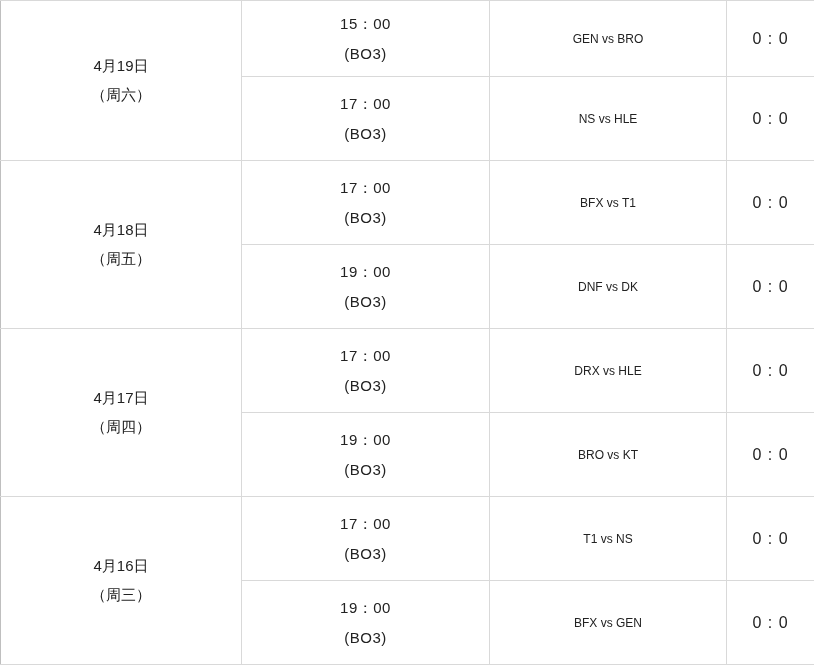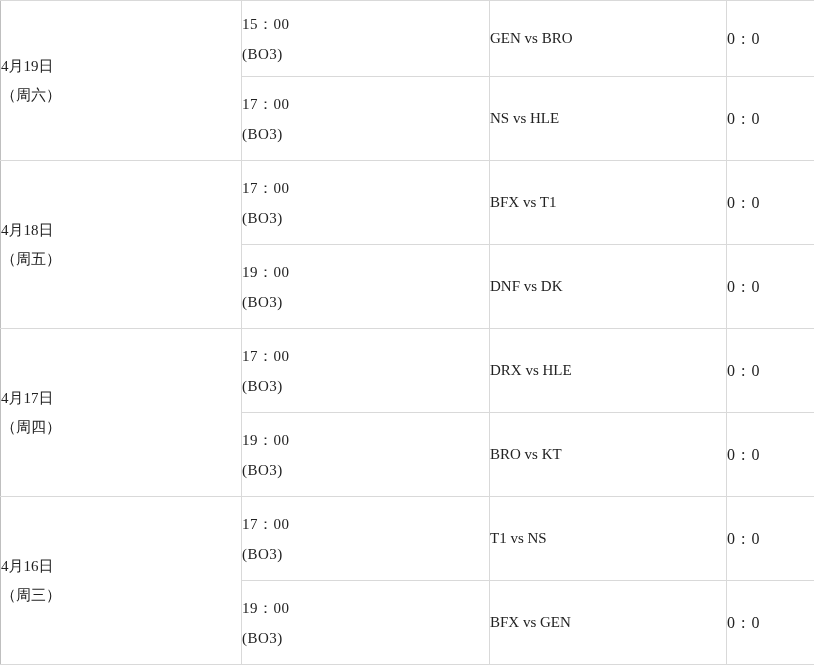--- a/index.html
+++ b/index.html
@@ -14,25 +14,25 @@
     font-family: "Liberation Sans", sans-serif;
     color: #000000;
   }
   .schedule-table {
     border-collapse: collapse;
     width: 814px;
     table-layout: fixed;
   }
   .schedule-table td {
     border: 1px solid #d9d9d9;
+    text-align: center;
     vertical-align: middle;
     font-size: 15px;
     color: #222222;
     padding: 0;
-    font-family: Liberation Serif, serif;
   }
   
   .schedule-table {
     border-top: none;
   }
   col.c-date  { width: 241px; }
   col.c-time  { width: 248px; }
   col.c-match { width: 237px; }
   col.c-score { width: 88px; }
 
@@ -46,21 +46,21 @@
 
   td.time-cell {
     line-height: 2.0;
     font-size: 15px;
     letter-spacing: 0.5px;
   }
   td.time-cell .t-time { display: block; }
   td.time-cell .t-fmt  { display: block; }
 
   td.match-cell {
-    font-size: 15px;
+    font-size: 12px;
   }
   td.score-cell {
     border-right: 1px solid #bfbfbf;
     font-size: 16px;
     letter-spacing: 1px;
   }
   tr.row-h { height: 84px; }
   tr.first-row-clip { height: 76px; }
   tr.last-row-clip { height: 84px; }
 </style>

